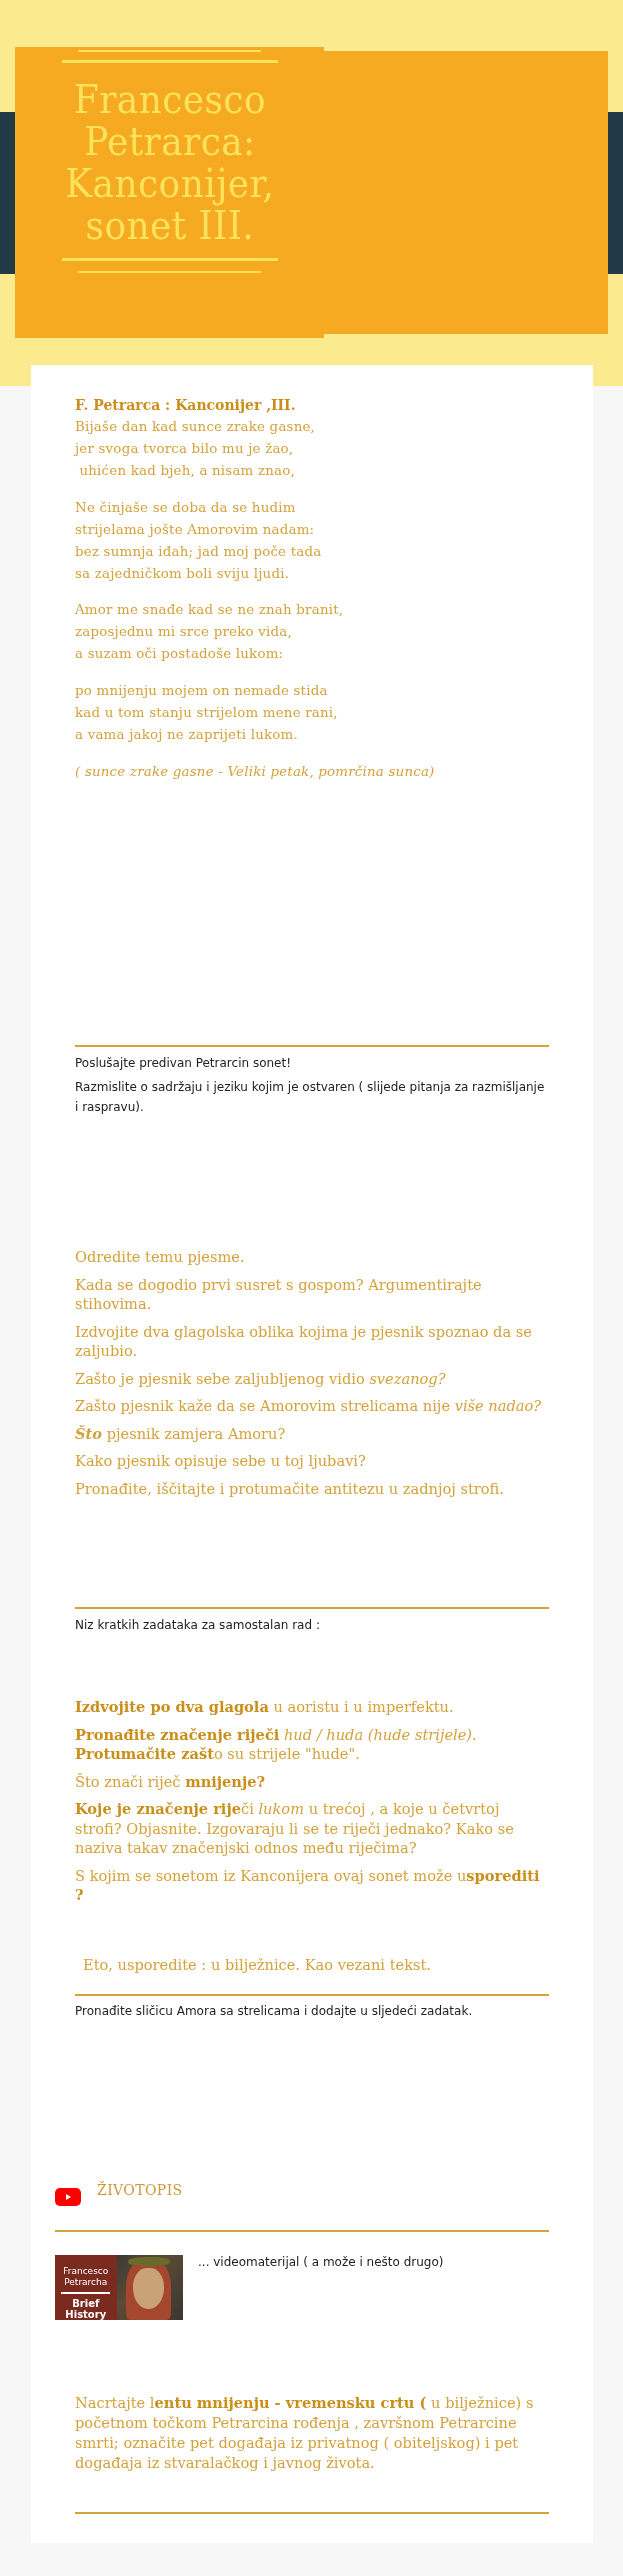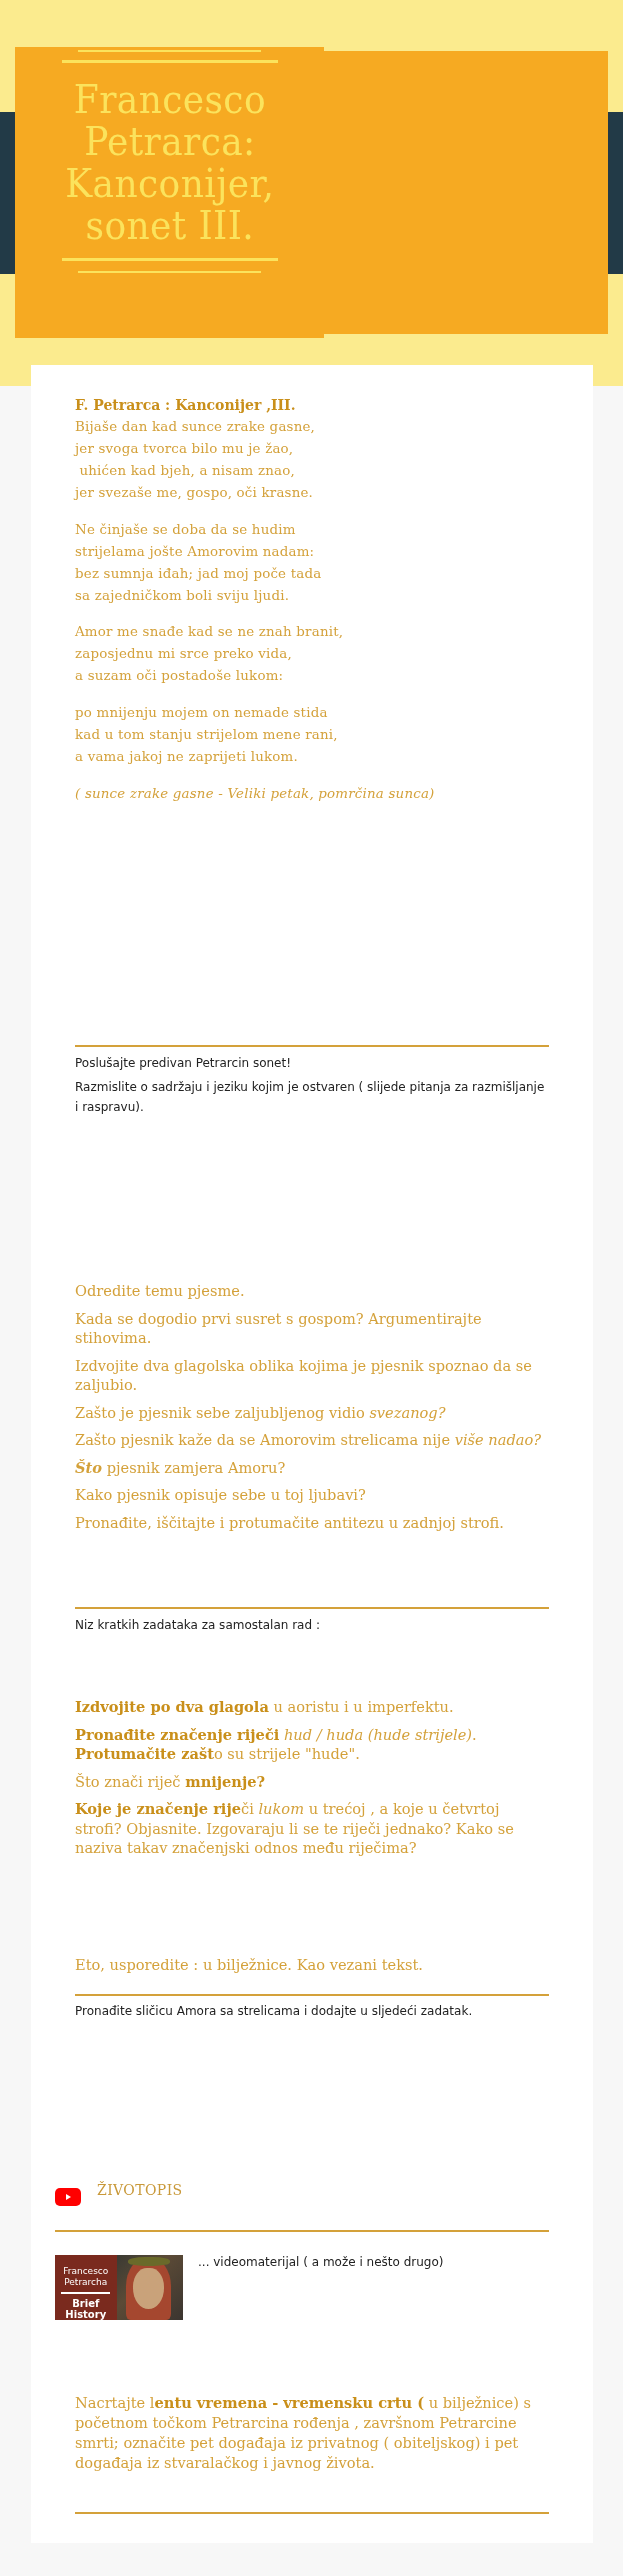--- a/index.html
+++ b/index.html
@@ -84,21 +84,20 @@
 </div>
 
 <div class="card"></div>
 
 <div class="content poem" style="top:395px;">
   <div class="title">F. Petrarca : Kanconijer  ,III.</div>
   <div>
     <div class="line">Bijaše dan kad sunce zrake gasne,</div>
     <div class="line">jer svoga tvorca bilo mu je žao,</div>
     <div class="line" style="white-space:pre;"> uhićen kad bjeh, a nisam znao,</div>
-    <div class="line">jer svezaše me, gospo, oči krasne.</div>
   </div>
   <div class="gap"></div>
   <div>
     <div class="line">Ne činjaše se doba da se hudim</div>
     <div class="line">strijelama jošte Amorovim nadam:</div>
     <div class="line">bez sumnja iđah; jad moj poče tada</div>
     <div class="line">sa zajedničkom boli sviju ljudi.</div>
   </div>
   <div class="gap"></div>
   <div>
@@ -115,41 +114,42 @@
   <div class="gap"></div>
   <div class="note">( sunce zrake gasne - Veliki petak, pomrčina sunca)</div>
 </div>
 
 <div class="divider" style="top:1045px;"></div>
 <div class="content sans" style="top:1054px;">
   <p>Poslušajte predivan Petrarcin sonet!</p>
   <p>Razmislite o sadržaju i jeziku kojim je ostvaren ( slijede pitanja za razmišljanje i raspravu).</p>
 </div>
 
-<div class="content questions" style="top:1281px;">
+<div class="content questions" style="top:1247px;">
   <p>Odredite temu pjesme.</p>
   <p>Kada se dogodio prvi susret s gospom? Argumentirajte stihovima.</p>
   <p>Izdvojite dva glagolska oblika kojima je pjesnik spoznao da se zaljubio.</p>
   <p><span>Zašto je pjesnik sebe zaljubljenog vidio </span><i>svezanog?</i></p>
   <p><span>Zašto pjesnik kaže da se Amorovim strelicama nije </span><i>više nadao?</i></p>
   <p><i style="font-weight:bold;">Što</i><span> pjesnik zamjera Amoru?</span></p>
   <p>Kako pjesnik opisuje sebe u toj ljubavi?</p>
   <p>Pronađite, iščitajte i protumačite antitezu u zadnjoj strofi.</p>
 </div>
 
 <div class="divider" style="top:1607px;"></div>
 <div class="content sans" style="top:1616px;">Niz kratkih zadataka za samostalan rad :</div>
 
 <div class="content questions" style="top:1697px;">
   <p><b>Izdvojite po dva glagola</b><span> u aoristu i u imperfektu.</span></p>
   <p><b>Pronađite značenje riječi</b><i> hud / huda (hude strijele)</i><span>.</span><br><b>Protumačite zašt</b><span>o su strijele "hude".</span></p>
   <p><span>Što znači riječ </span><b>mnijenje?</b></p>
   <p><b>Koje je značenje rije</b><span>či </span><i>lukom</i><span> u trećoj , a koje u četvrtoj strofi? Objasnite. Izgovaraju li se te riječi jednako? Kako se naziva takav značenjski odnos među riječima?</span></p>
+  <p><span>S kojim se sonetom iz Kanconijera ovaj sonet može u</span><b>sporediti ?</b></p>
 </div>
-<div class="content questions" style="top:1955px;">Eto, usporedite : u bilježnice. Kao vezani tekst.</div>
+<div class="content questions" style="top:1955px;margin-left:8px;">Eto, usporedite : u bilježnice. Kao vezani tekst.</div>
 
 <div class="divider" style="top:1994px;"></div>
 <div class="content sans" style="top:2002px;">Pronađite sličicu Amora sa strelicama i dodajte u sljedeći zadatak.</div>
 
 <div class="yt-icon"></div>
 <div class="bio-title">ŽIVOTOPIS</div>
 <div class="divider" style="top:2230px; left:55px; width:494px;"></div>
 
 <div class="thumb">
   <div class="thumb-left">
@@ -160,16 +160,16 @@
   </div>
   <div class="thumb-right">
     <div class="hood"></div>
     <div class="laurel"></div>
     <div class="face"></div>
   </div>
 </div>
 <div class="video-caption">... videomaterijal ( a može i nešto drugo)</div>
 
 <div class="timeline">
-  <span>Nacrtajte l</span><b>entu vremena  - vremensku crtu (</b><span> u bilježnice) s početnom točkom Petrarcina rođenja , završnom Petrarcine smrti; označite pet događaja iz privatnog ( obiteljskog) i pet događaja iz stvaralačkog i javnog života.</span>
+  <span>Nacrtajte l</span><b>entu mnijenju  - vremensku crtu (</b><span> u bilježnice) s početnom točkom Petrarcina rođenja , završnom Petrarcine smrti; označite pet događaja iz privatnog ( obiteljskog) i pet događaja iz stvaralačkog i javnog života.</span>
 </div>
 <div class="divider" style="top:2512px;"></div>
 
 
 </body></html>

